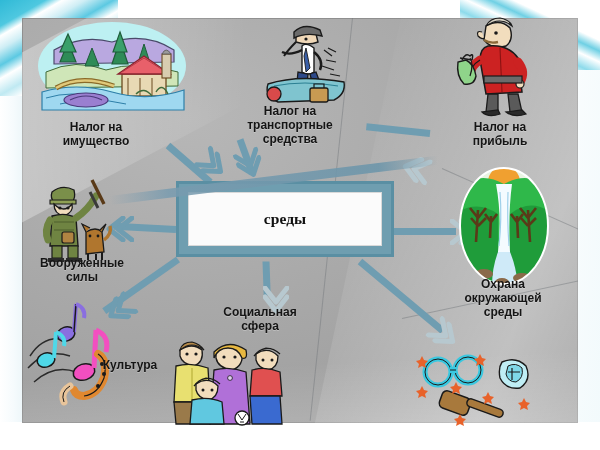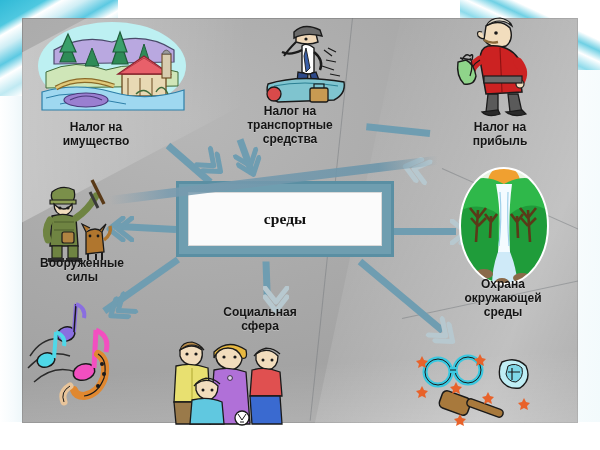--- a/index.html
+++ b/index.html
@@ -398,19 +398,20 @@
   <div class="lbl" style="left:16px;top:120px;width:160px;">Налог на
 имущество</div>
   <div class="lbl" style="left:210px;top:104px;width:160px;">Налог на
 транспортные
 средства</div>
   <div class="lbl" style="left:420px;top:120px;width:160px;">Налог на
 прибыль</div>
 
   <div class="lbl" style="left:2px;top:256px;width:160px;">Вооруженные
 силы</div>
+  <div class="lbl" style="left:70px;top:358px;width:120px;">Культура</div>
   <div class="lbl" style="left:190px;top:305px;width:140px;">Социальная
 сфера</div>
   <div class="lbl" style="left:428px;top:277px;width:150px;">Охрана
 окружающей
 среды</div>
 
 </div>
 
 </body></html>

